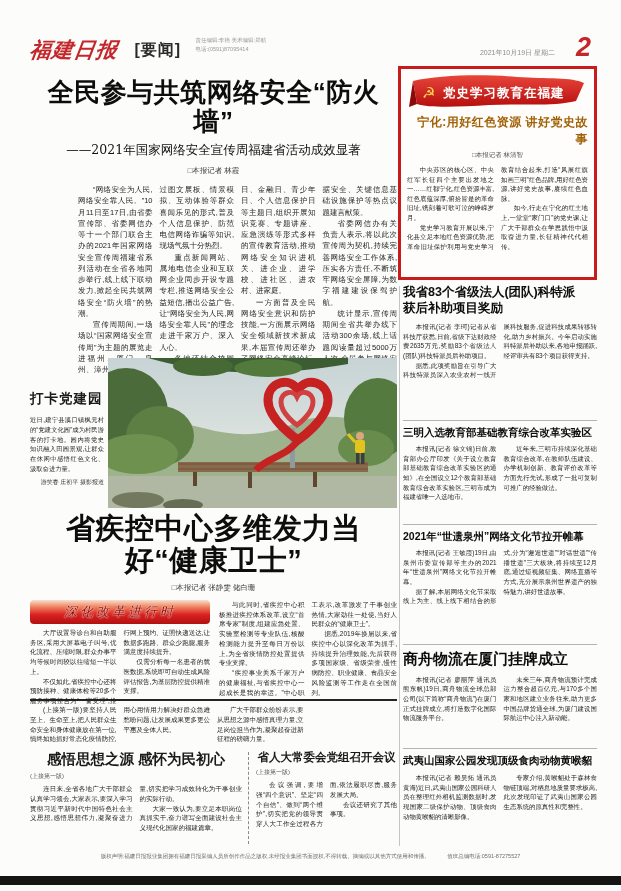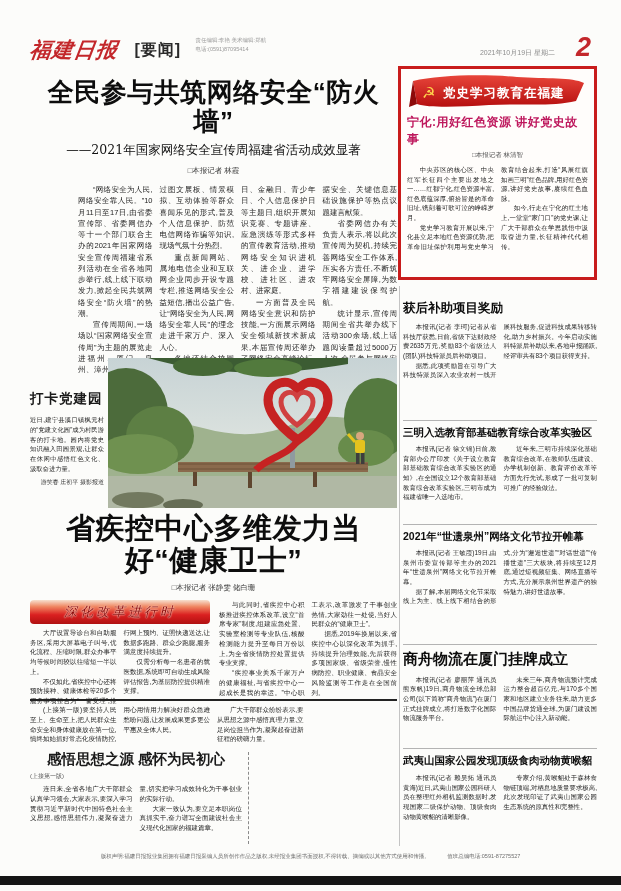--- a/index.html
+++ b/index.html
@@ -71,21 +71,21 @@
 
   
   #col-div{left:399px;top:286px;width:1px;height:560px;}
   .rsec{left:403px;width:194px;}
   .rsec .rt{font-weight:bold;text-align:left;color:#0d0d0d;line-height:1.25;}
   .rbody{column-count:2;font-size:6.4px;column-gap:7px;overflow:hidden;}
   .rtop{border-top:1px solid #b3b3b3;padding-top:5px;}
 
   #party-box{position:absolute;left:398px;top:66px;width:199px;height:214px;
         border:3px solid #c81c1c;background:#fffdfb;box-sizing:border-box;padding:5px 6px;}
-  .pbt{color:#be185d;font-size:12px;font-weight:bold;text-align:left;margin-top:6px;letter-spacing:.5px;}
+  .pbt{color:#a16207;font-size:12px;font-weight:bold;text-align:right;margin-top:6px;letter-spacing:.5px;}
   .pbby{font-size:6.5px;color:#555;text-align:center;margin-top:3px;}
   .pbbody{margin-top:5px;height:126px;column-count:2;column-gap:7px;font-size:6.4px;overflow:hidden;}
 
   #art-tech{top:285px;height:133px;}
   #art-tech .rt{font-size:12.5px;text-align:left;}
   #art-tech .rbody{margin-top:6px;height:86px;}
   #art-edu{top:420px;height:102px;}
   #art-edu .rt{font-size:10.5px;}
   #art-edu .rbody{margin-top:5px;height:76px;}
   #art-qz{top:524px;height:118px;}
@@ -212,20 +212,28 @@
 
   <div class="abs" id="jump-left">
     <div class="jh">感悟思想之源 感怀为民初心</div>
     <div class="jtag">(上接第一版)</div>
     <div class="jbody cols">
         <p class="para">连日来,全省各地广大干部群众认真学习领会,大家表示,要深入学习贯彻习近平新时代中国特色社会主义思想,感悟思想伟力,凝聚奋进力量,切实把学习成效转化为干事创业的实际行动。</p>
         <p class="para">大家一致认为,要立足本职岗位真抓实干,奋力谱写全面建设社会主义现代化国家的福建篇章。</p>
       </div>
   </div>
   <div class="abs" id="jump-div"></div>
+  <div class="abs" id="jump-right">
+    <div class="jh2">省人大常委会党组召开会议</div>
+    <div class="jtag">(上接第一版)</div>
+    <div class="jbody cols">
+        <p class="para">会议强调,要增强“四个意识”、坚定“四个自信”、做到“两个维护”,切实把党的领导贯穿人大工作全过程各方面,依法履职尽责,服务发展大局。</p>
+        <p class="para">会议还研究了其他事项。</p>
+      </div>
+  </div>
 
   <div class="abs rule-soft" id="col-div"></div>
 
   <div id="party-box">
     <svg width="181" height="34" viewBox="0 0 181 34" style="display:block;margin:0 auto;">
       <defs>
         <linearGradient id="fg" x1="0" y1="0" x2="0" y2="1">
           <stop offset="0" stop-color="#e8453a"></stop>
             <stop offset="1" stop-color="#b60f0f"></stop>
         </linearGradient>
@@ -239,21 +247,21 @@
     <div class="pbby">□本报记者 林清智</div>
     <div class="pbbody cols">
         <p class="para">中央苏区的核心区、中央红军长征四个主要出发地之一……红都宁化,红色资源丰富,红色底蕴深厚,俯拾皆是的革命旧址,镌刻着可歌可泣的峥嵘岁月。</p>
         <p class="para">党史学习教育开展以来,宁化县立足本地红色资源优势,把革命旧址保护利用与党史学习教育结合起来,打造“风展红旗 如画三明”红色品牌,用好红色资源,讲好党史故事,赓续红色血脉。</p>
         <p class="para">如今,行走在宁化的红土地上,一堂堂“家门口”的党史课,让广大干部群众在学思践悟中汲取奋进力量,长征精神代代相传。</p>
       </div>
   </div>
 
   <div class="abs rsec" id="art-tech">
     <div class="rt">
-      <br>
+      <span>我省83个省级法人(团队)科特派</span><br>
       <span>获后补助项目奖励</span>
     </div>
     <div class="rbody">
         <p class="para">本报讯(记者 李珂)记者从省科技厅获悉,日前,省级下达财政经费2635万元,奖励83个省级法人(团队)科技特派员后补助项目。</p>
         <p class="para">据悉,此项奖励旨在引导广大科技特派员深入农业农村一线开展科技服务,促进科技成果转移转化,助力乡村振兴。今年启动实施科特派后补助以来,各地申报踊跃,经评审共有83个项目获得支持。</p>
       </div>
   </div>
 
   <div class="abs rsec rtop" id="art-edu">
     <div class="rt">三明入选教育部基础教育综合改革实验区</div>

